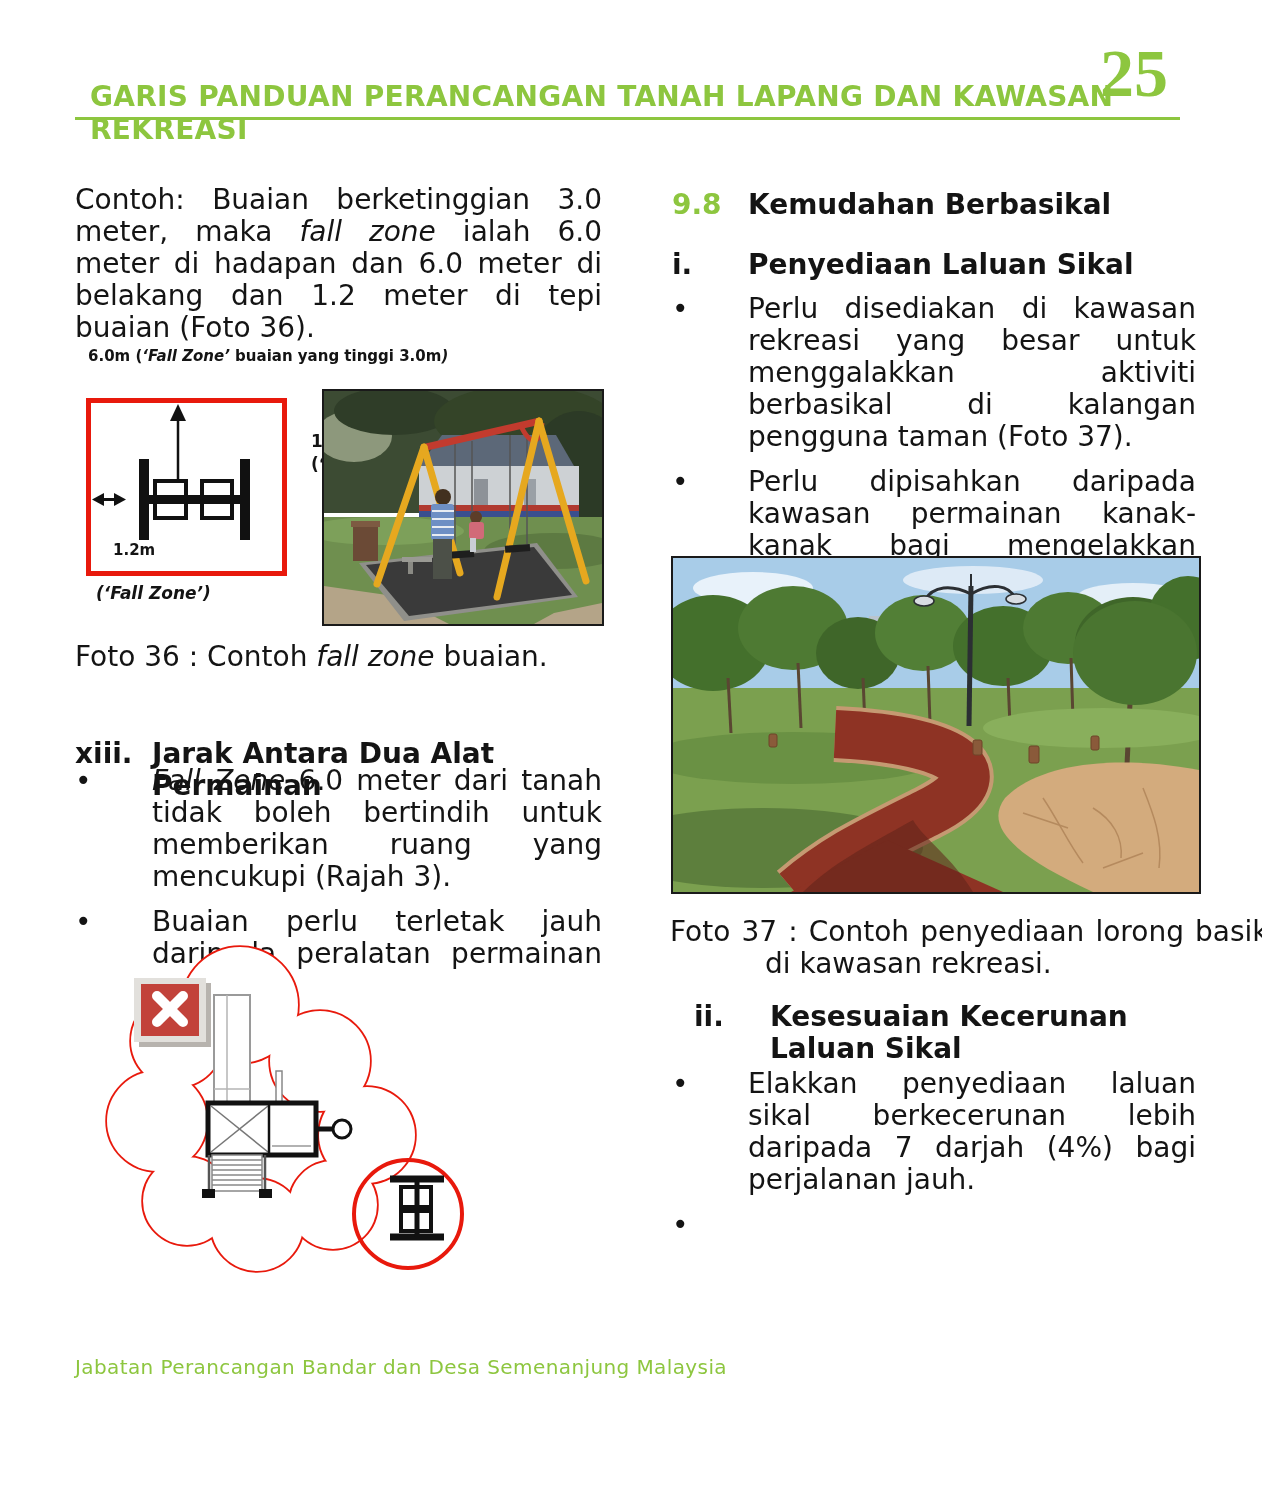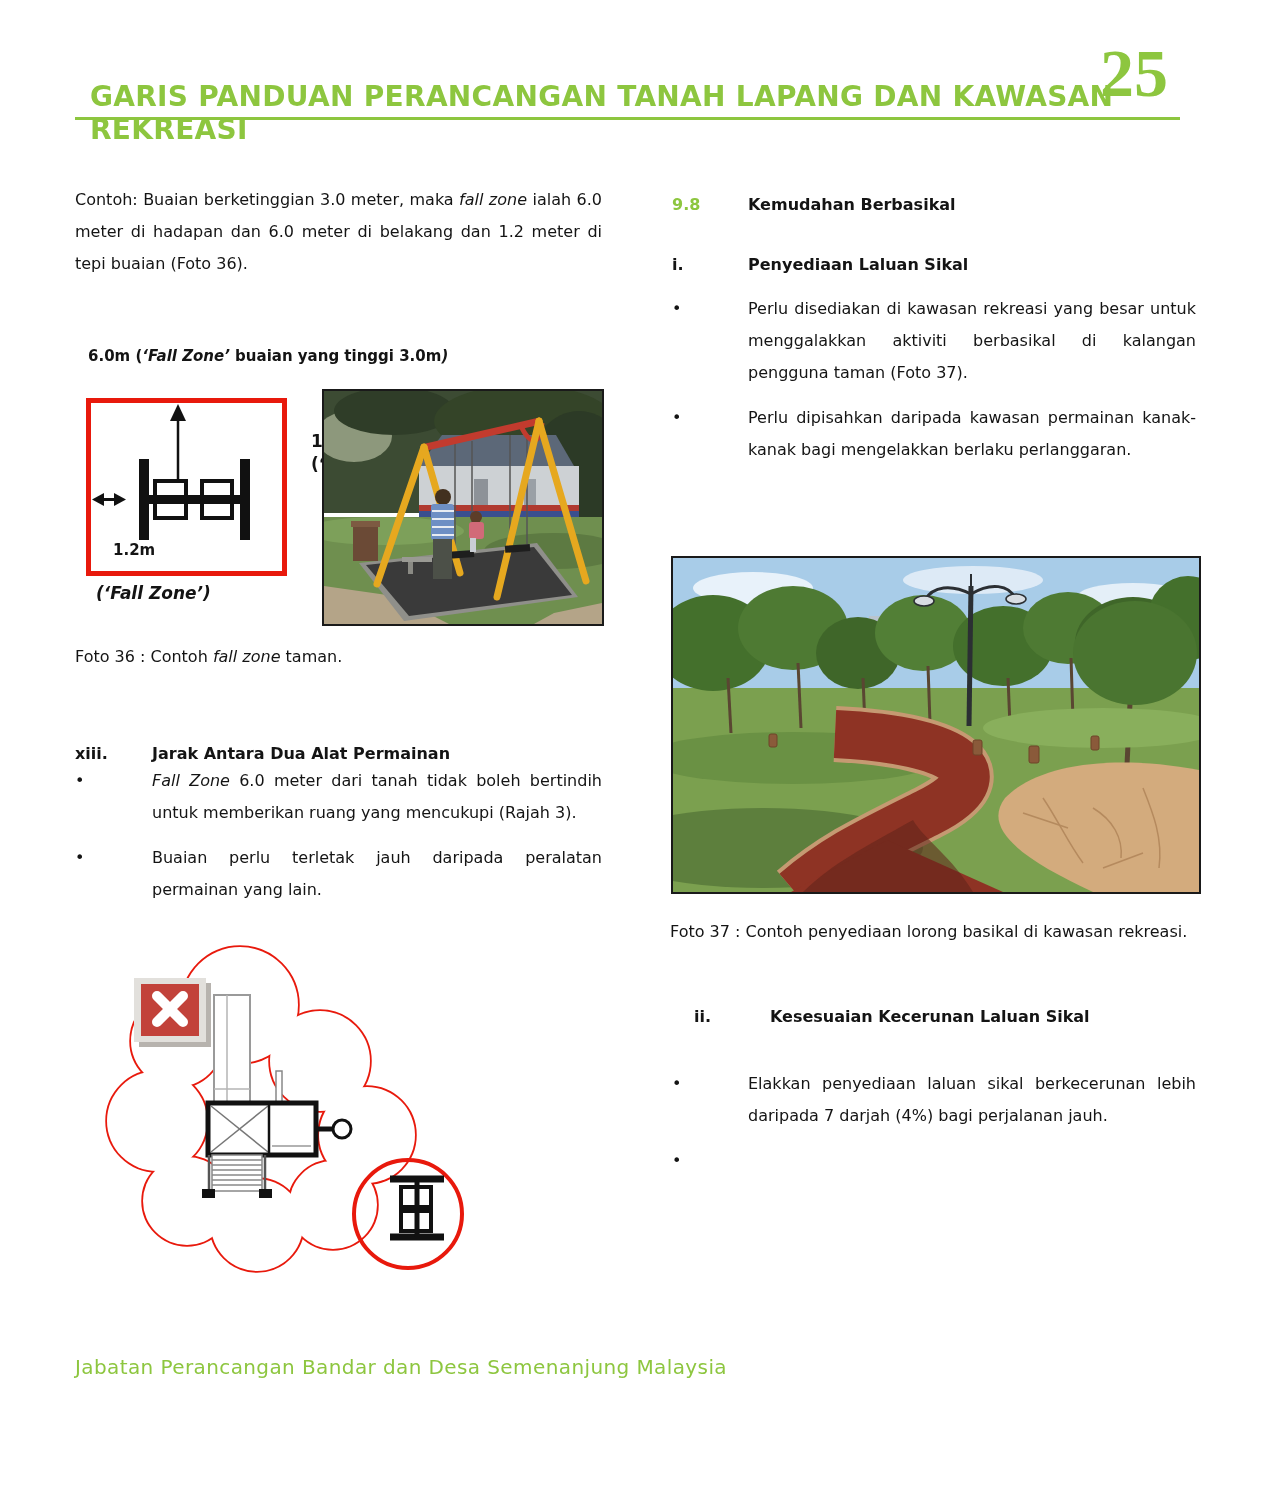--- a/index.html
+++ b/index.html
@@ -1,19 +1,19 @@
 <!DOCTYPE html>
 <html><head>
 <meta charset="utf-8">
 <style>
   html,body{margin:0;padding:0;background:#ffffff;}
   .page{position:relative;width:1262px;height:1492px;background:#fff;overflow:hidden;
         font-family:"DejaVu Sans","Liberation Sans",sans-serif;color:#141414;}
   .abs{position:absolute;}
-  .t{font-size:16px;line-height:32px;}
+  .t{font-size:28px;line-height:32px;}
   .just{text-align:justify;}
   .it{font-style:italic;}
   .green{color:#8dc63f;}
   .hdr-title{font-size:28px;font-weight:700;letter-spacing:.3px;color:#8dc63f;}
   .pagenum{font-size:68px;line-height:62px;font-weight:700;color:#8dc63f;font-family:Liberation Serif, serif;}
   .rule{background:#8dc63f;height:3px;}
   .hrow{display:flex;}
   .hnum{flex:0 0 77px;font-weight:700;}
   .htitle{font-weight:700;}
   .bullet{display:flex;margin-bottom:13px;}
@@ -117,21 +117,21 @@
       <rect x="109" y="148" width="19" height="40" fill="#4c5048"></rect>
       <circle cx="152" cy="126" r="6" fill="#5d3d28"></circle>
       <rect x="145" y="131" width="15" height="17" rx="3" fill="#d16a78"></rect>
       <rect x="146" y="147" width="6" height="14" fill="#caced4"></rect>
     </svg>
   </div>
 
   <div class="abs medlab it" style="left:88px;top:583px;margin-left:8px;">(‘Fall Zone’)</div>
 
   <div class="abs t" style="left:75px;top:641px;width:527px;">
-    <span>Foto 36 : Contoh </span><span class="it">fall zone</span><span> taman.</span>
+    <span>Foto 36 : Contoh </span><span class="it">fall zone</span><span> buaian.</span>
   </div>
 
   <div class="abs t hrow" style="left:75px;top:738px;width:527px;">
     <span class="hnum">xiii.</span>
     <span class="htitle">Jarak Antara Dua Alat Permainan</span>
   </div>
 
   <div class="abs t" style="left:75px;top:765px;width:527px;">
     <div class="bullet">
       <span class="marker">•</span>

